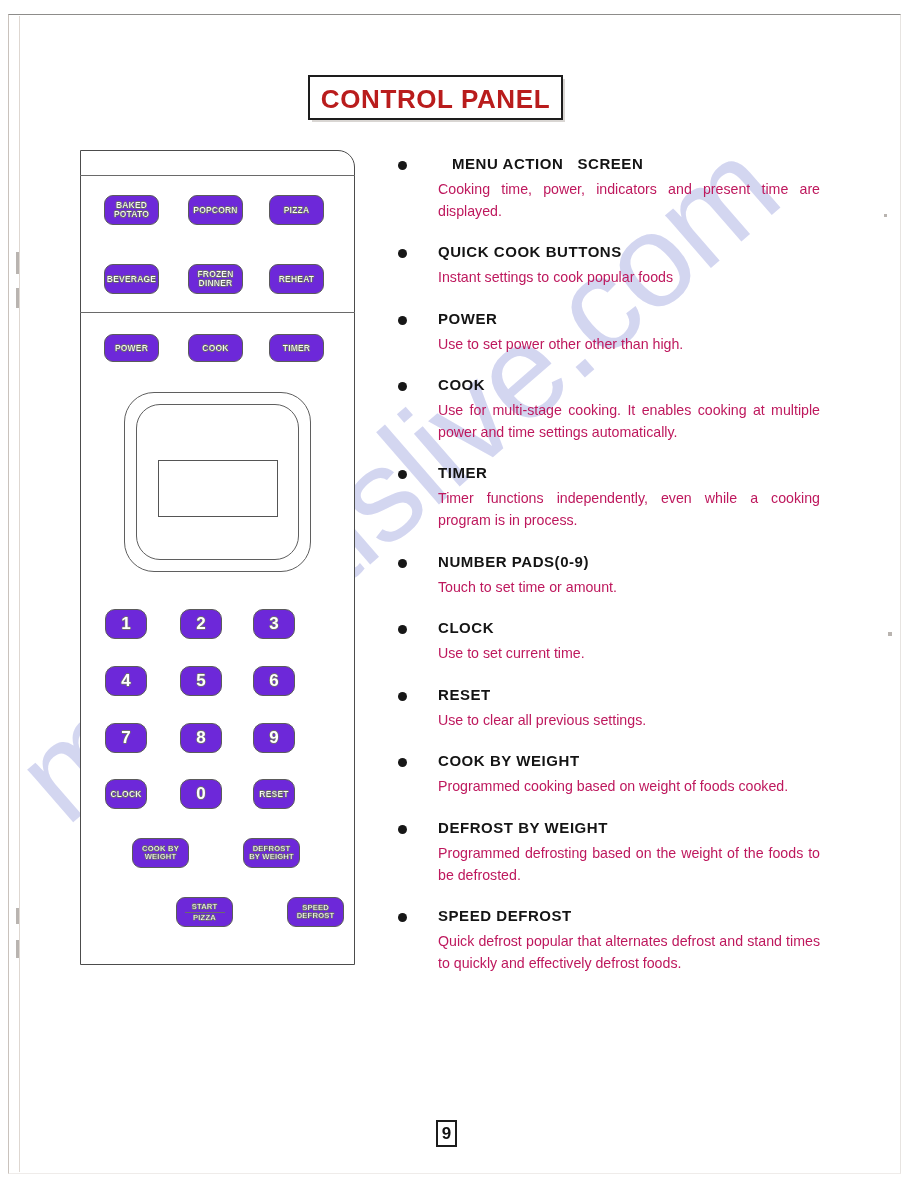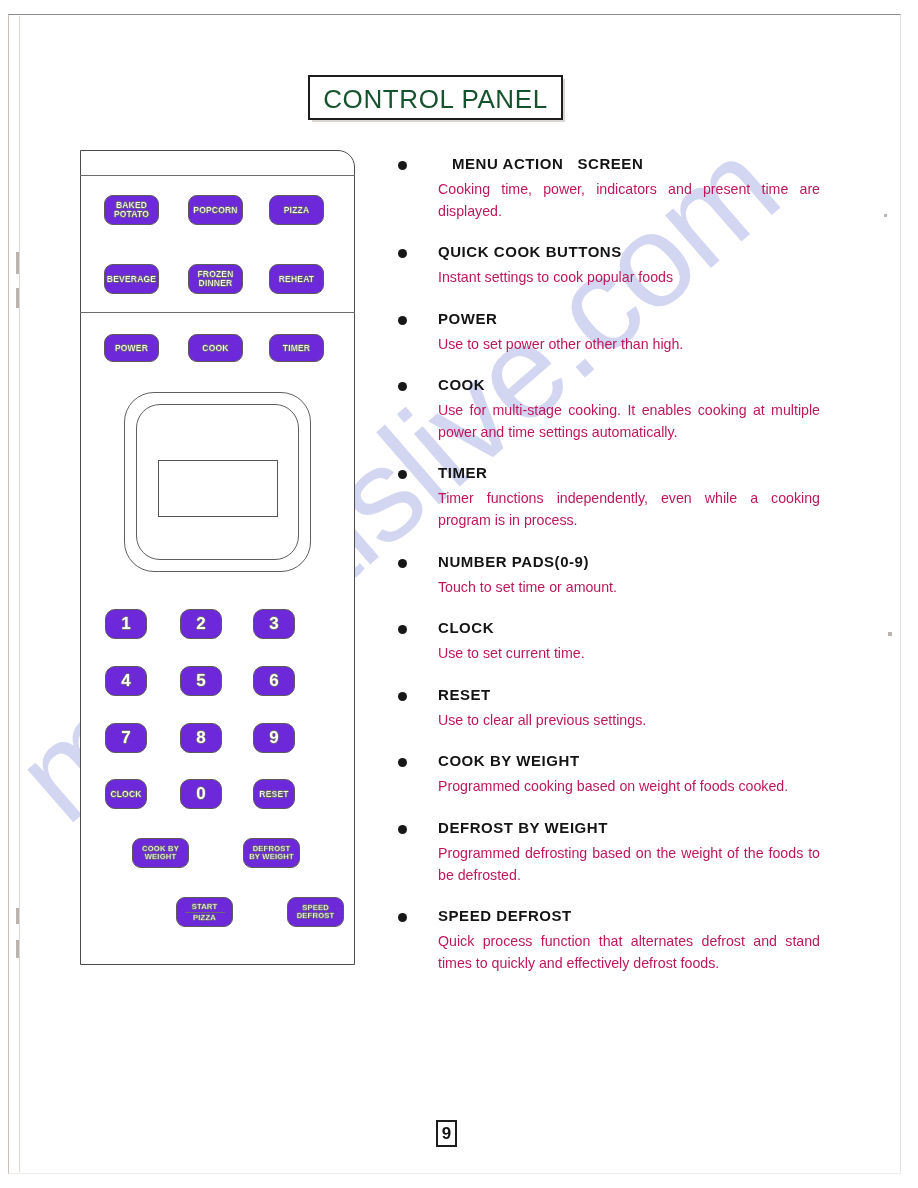--- a/index.html
+++ b/index.html
@@ -85,23 +85,23 @@
     background: #fff;
     z-index: 5;
     box-shadow: 3px 3px 0 -1px #d9d6d3;
   }
   #title-box .t {
     position: absolute;
     left: 0; right: 0;
     top: 7px;
     text-align: center;
     font-size: 26px;
-    font-weight: normal;
+    font-weight: bold;
     letter-spacing: .6px;
-    color: #14532d;
+    color: #b91c1c;
   }
 
   
   #panel {
     position: absolute;
     left: 80px;
     top: 150px;
     width: 275px;
     height: 815px;
     z-index: 5;
@@ -468,18 +468,18 @@
   <div class="feature">
     <span class="bullet"></span>
     <h3>DEFROST BY WEIGHT</h3>
     <p>Programmed defrosting based on the weight of the foods to be defrosted.</p>
   </div>
 
 
   <div class="feature">
     <span class="bullet"></span>
     <h3>SPEED DEFROST</h3>
-    <p>Quick process function that alternates defrost and stand times to quickly and effectively defrost foods.</p>
+    <p>Quick defrost popular that alternates defrost and stand times to quickly and effectively defrost foods.</p>
   </div>
 
 </div>
 
 <div id="page-number">9</div>
 
 </body></html>

